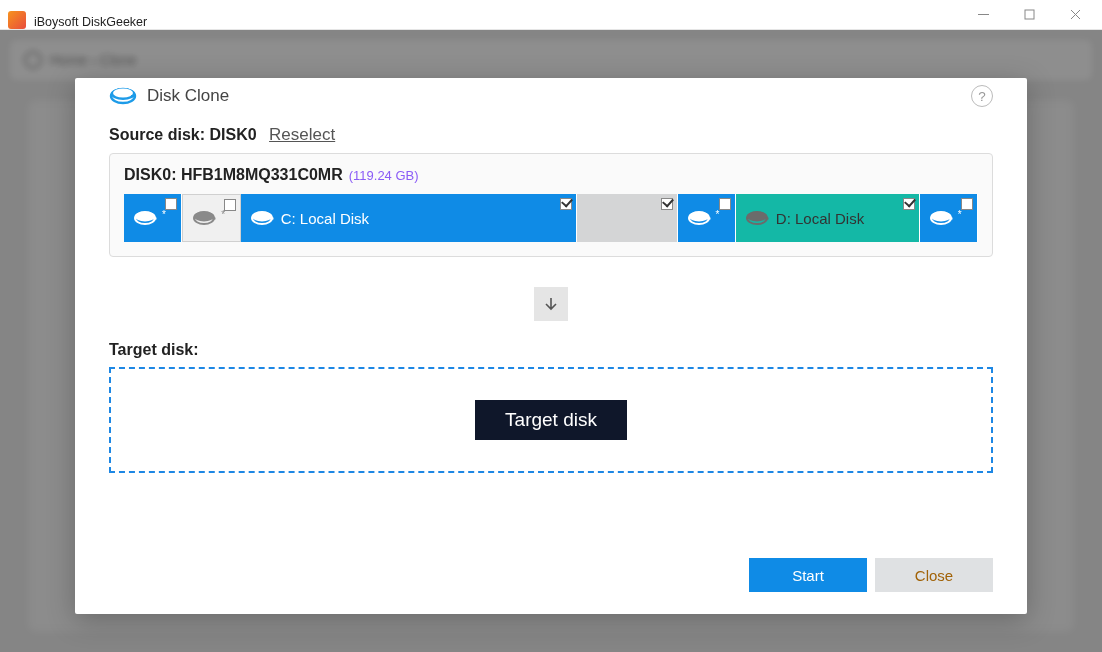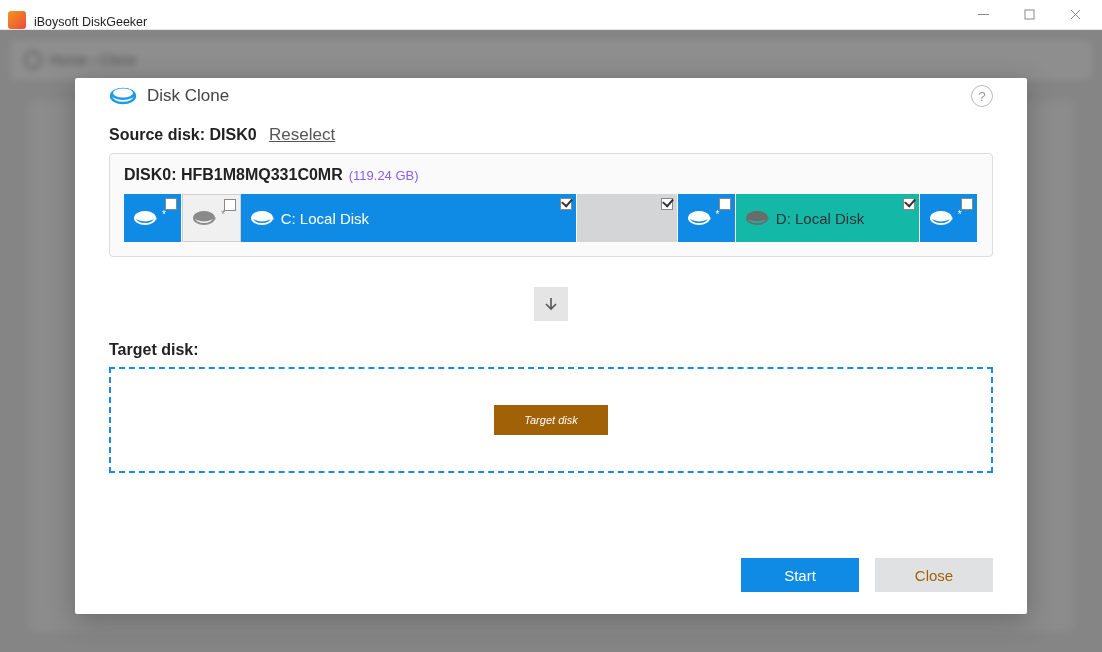--- a/index.html
+++ b/index.html
@@ -144,29 +144,28 @@
     margin: 30px auto 20px auto;
     display:flex; align-items:center; justify-content:center;
   }
   .target-box {
     border: 2px dashed #1d87e4;
     height: 106px;
     display:flex; align-items:center; justify-content:center;
     background:#fff;
   }
   .target-btn {
-    background:#a16207; color:#fff;
-    border:none; font-size:11px;
+    background:#0f172a; color:#fff;
+    border:none; font-size:19px;
     padding: 9px 30px;
     cursor:pointer;
-    font-style:italic;
   }
   .footer {
     position:absolute; right:34px; bottom:22px;
-    display:flex; gap:16px;
+    display:flex; gap:8px;
   }
   .btn {
     width:118px; height:34px;
     font-size:15px;
     border:none; cursor:pointer;
   }
   .btn.primary { background:#0f8be6; color:#fff; }
   .btn.secondary { background:#dfe1e3; color:#a16207; }
 </style>
 </head>

